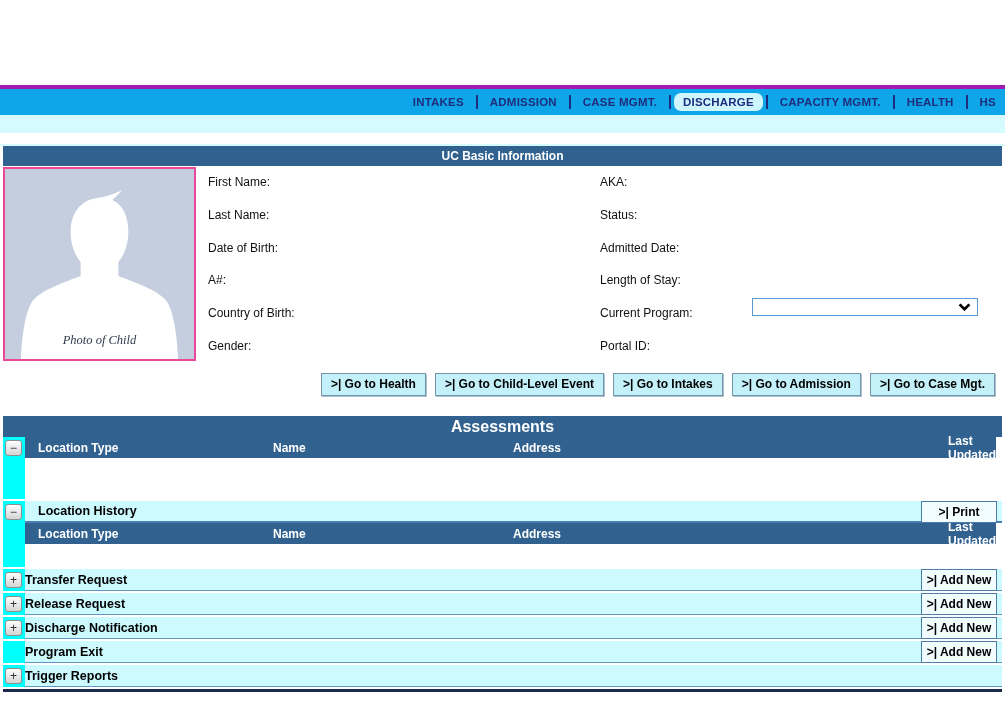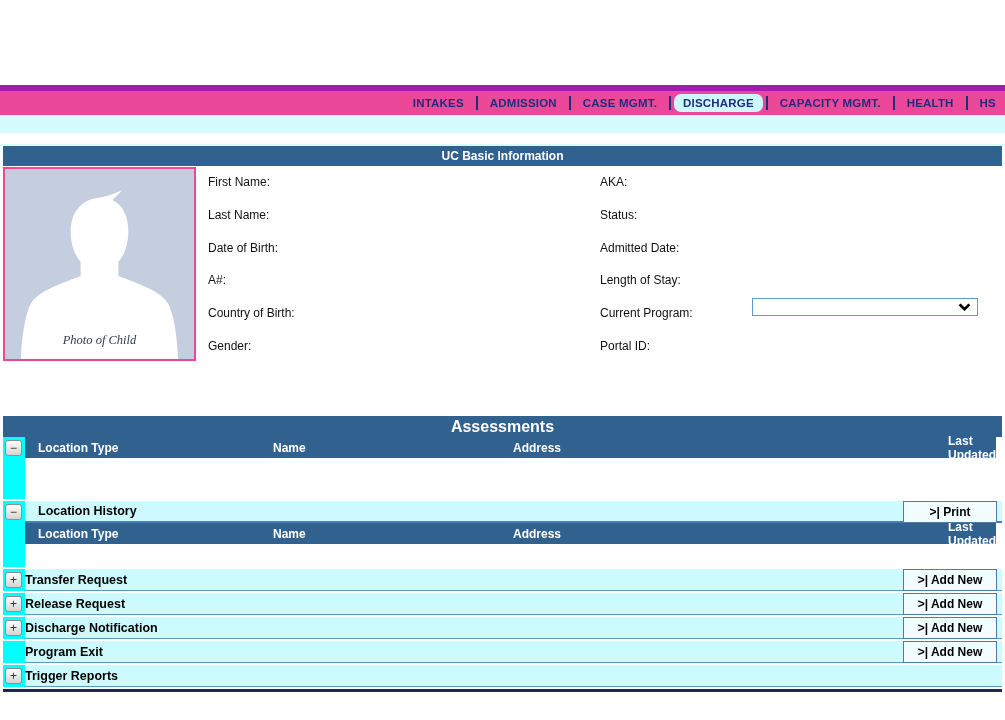--- a/index.html
+++ b/index.html
@@ -7,21 +7,21 @@
   body {
     font-family: "Liberation Sans", sans-serif;
     background: #ffffff;
     position: relative;
     overflow: hidden;
   }
 
   
   .top-space { height:85px; background:#fff; }
   .navbar {
-    height:30px; background:#ec4899; border-top:6px solid #a21caf;
+    height:30px; background:#0ea5e9; border-top:4px solid #a21caf;
     display:flex; justify-content:flex-end; align-items:center;
     white-space:nowrap; overflow:hidden;
   }
   .nav-tab {
     color:#1F2D7D; font-weight:bold; font-size:11.5px;
     padding:3px 9px; cursor:pointer; letter-spacing:.2px;
   }
   .nav-tab.active { background:#CDF6FE; border-radius:7px; }
   .nav-sep { width:2px; height:14px; background:#1F2D7D; margin:0 3px; flex:0 0 auto; }
   .cyan-band { height:18px; background:#D5FBFF; }
@@ -92,21 +92,21 @@
   .table-header {
     height:21px; background:#31618F; color:#fff; display:flex;
     font-weight:bold; font-size:12px; align-items:center; margin-right:6px;gap:45px;
   }
   .th { padding-left:13px; overflow:hidden; }
   .th-1 { width:190px; } .th-2 { width:195px; } .th-3 { width:390px; } .th-4 { flex:1; }
   .table-body { background:#fff; margin-right:6px; }
   .body-tall { height:41px; } .body-short { height:23px; }
 
   .action-btn {
-    position:absolute; right:5px; top:0; width:94px; height:22px;
+    position:absolute; right:5px; top:0; width:76px; height:22px;
     background:#F2FDFF; border:1px solid #4A7EA8;
     font-weight:bold; font-size:12px; color:#000; cursor:pointer;
     font-family:inherit; line-height:20px; text-align:center; padding:0;
   }
   .simple-row { display:flex; margin-bottom:2px; height:22px; }
   .simple-row .row-content {
     flex:1; background:#CCFAFF; border-bottom:1px solid #5E96C4;
     display:flex; align-items:center; 
     font-weight:bold; font-size:12.5px; color:#000; position:relative;
   }
@@ -165,20 +165,27 @@
       <span class="field-label col-r r4">Current Program:</span>
       <span class="field-label col-r r5">Portal ID:</span>
 
       <div class="program-select">
         <span></span>
         <svg class="chevron-down" viewBox="0 0 14 9">
           <path d="M1.5 1.5 L7 7 L12.5 1.5" stroke="#000" stroke-width="3" fill="none"></path>
         </svg>
       </div>
 
+      <div class="goto-row">
+        <button class="btn-cyan">&gt;| Go to Health</button>
+        <button class="btn-cyan">&gt;| Go to Child-Level Event</button>
+        <button class="btn-cyan">&gt;| Go to Intakes</button>
+        <button class="btn-cyan">&gt;| Go to Admission</button>
+        <button class="btn-cyan">&gt;| Go to Case Mgt.</button>
+      </div>
     </div>
   </div>
 </div>
 
 <div class="gap-b"></div>
 
 <div class="panel">
   <div class="assess-header">Assessments</div>
 
   <div class="section">

